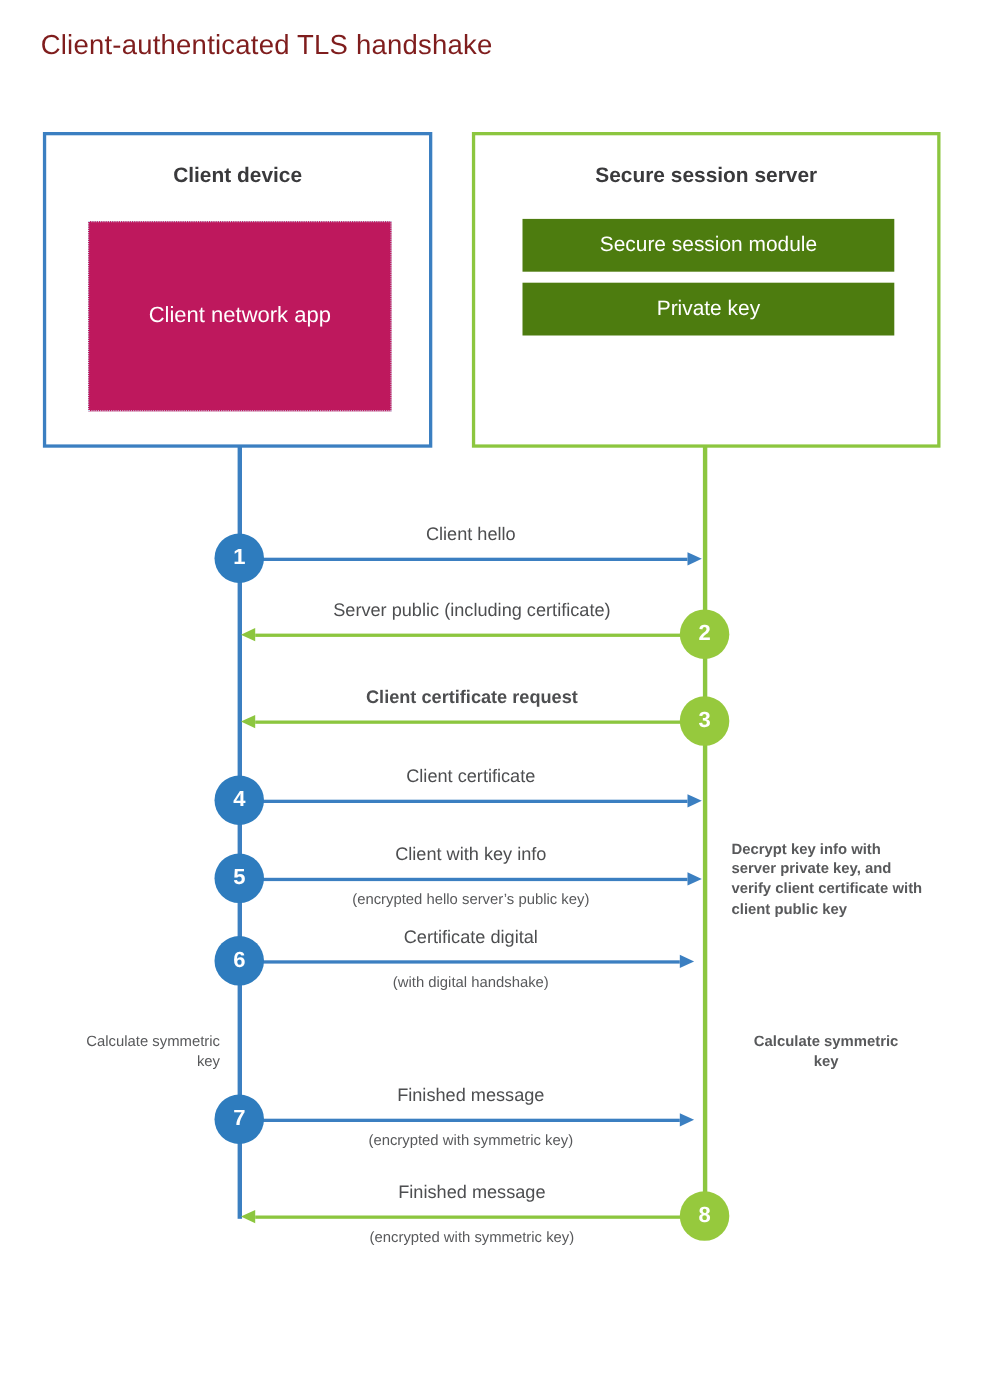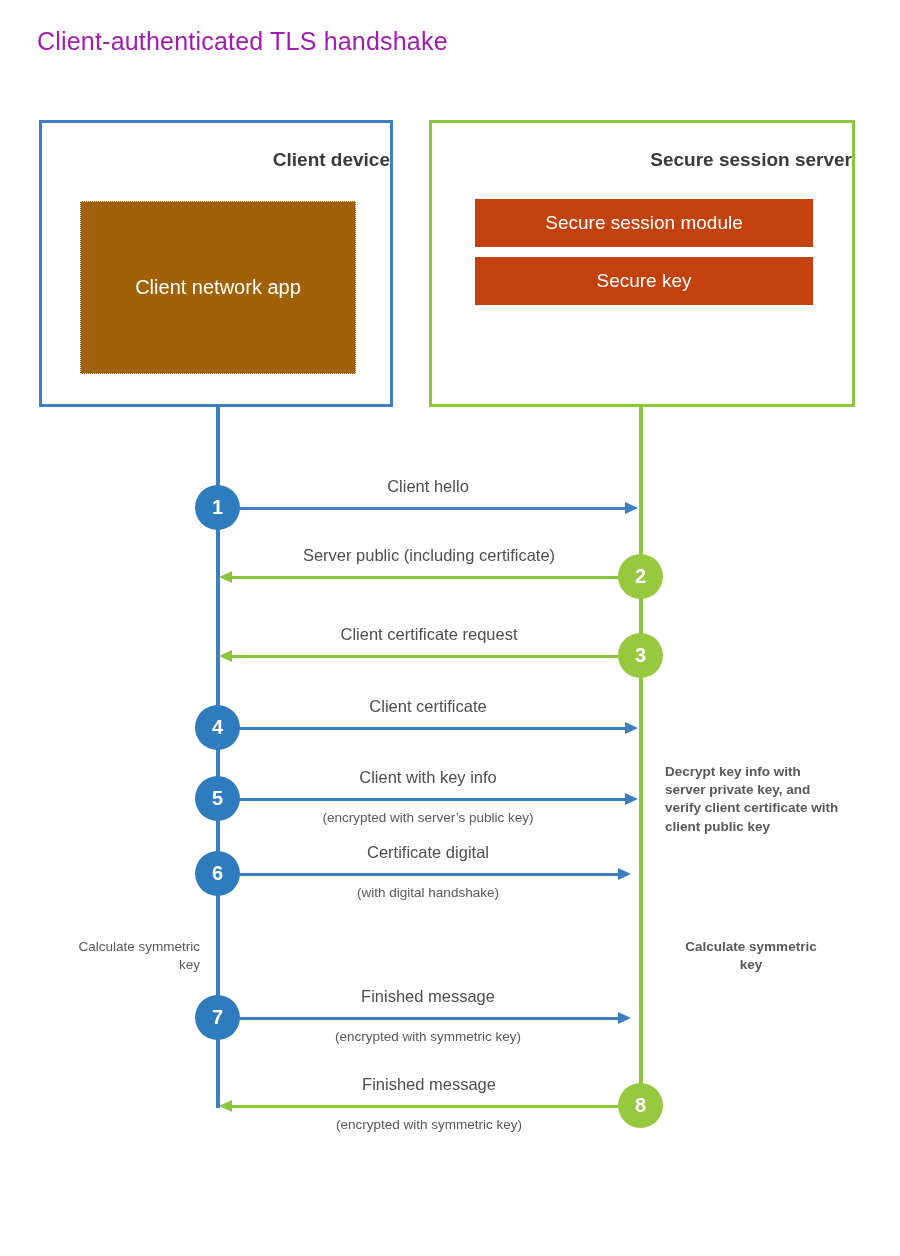--- a/index.html
+++ b/index.html
@@ -7,46 +7,46 @@
     width:900px;height:1256px;background:#ffffff;
     font-family:"Liberation Sans", sans-serif;
     color:#58595b;
     overflow:hidden;
   }
   #stage{position:relative;width:900px;height:1256px;}
 
   
   .title{
     position:absolute;left:37px;top:27px;
-    font-size:25px;font-weight:400;color:#a21caf;
+    font-size:25px;font-weight:400;color:#7f1d1d;
     letter-spacing:.2px;white-space:nowrap;
   }
 
   
   .entity-box{
     position:absolute;box-sizing:border-box;background:#ffffff;
   }
   .client-box{left:39px;top:120px;width:354px;height:287px;border:3px solid #3b7fc1;}
   .server-box{left:429px;top:120px;width:426px;height:287px;border:3px solid #8cc63f;}
   .entity-title{
-    position:absolute;left:0;right:0;top:26px;text-align:right;
+    position:absolute;left:0;right:0;top:26px;text-align:center;
     font-size:19px;font-weight:bold;color:#3a3a3c;
   }
   .client-app{
     position:absolute;left:38px;top:78px;width:276px;height:173px;
-    background:#a16207;border:1px dotted #cfe0f2;box-sizing:border-box;
+    background:#be185d;border:1px dotted #cfe0f2;box-sizing:border-box;
     display:flex;align-items:center;justify-content:center;text-align:center;
     color:#ffffff;font-size:20px;line-height:1.35;
   }
   .server-modules{
     position:absolute;left:43px;top:76px;width:338px;
     display:flex;flex-direction:column;gap:10px;
   }
   .module-bar{
-    height:48px;background:#c2410c;color:#ffffff;font-size:19px;
+    height:48px;background:#4d7c0f;color:#ffffff;font-size:19px;
     display:flex;align-items:center;justify-content:center;
   }
 
   
   .lifeline{position:absolute;width:4px;}
   .lifeline-client{left:216px;top:406px;height:702px;background:#3b7fc1;}
   .lifeline-server{left:639px;top:406px;height:699px;background:#8cc63f;}
 
   
   .msg{position:absolute;height:0;}
@@ -96,21 +96,21 @@
 
   <div class="entity-box client-box">
     <div class="entity-title">Client device</div>
     <div class="client-app">Client network app</div>
   </div>
 
   <div class="entity-box server-box">
     <div class="entity-title">Secure session server</div>
     <div class="server-modules">
       <div class="module-bar">Secure session module</div>
-      <div class="module-bar">Secure key</div>
+      <div class="module-bar">Private key</div>
     </div>
   </div>
 
   <div class="lifeline lifeline-client"></div>
   <div class="lifeline lifeline-server"></div>
 
   <div class="msg" style="left:0;top:507px;">
     <div class="arrow-line blue" style="left:218px;width:407px;"></div>
     <div class="arrow-head right blue" style="left:625px;"></div>
     <div class="msg-label" style="left:218px;width:420px;">Client hello</div>
@@ -124,40 +124,40 @@
     <div class="arrow-head left green" style="left:219px;"></div>
     <div class="msg-label" style="left:219px;width:420px;">Server public (including certificate)</div>
   </div>
   <div class="step green" style="left:618px;top:554px;">
     <span>2</span>
   </div>
 
   <div class="msg" style="left:0;top:655px;">
     <div class="arrow-line green" style="left:232px;width:393px;"></div>
     <div class="arrow-head left green" style="left:219px;"></div>
-    <div class="msg-label" style="left:219px;width:420px;">Client certificate request</div>
+    <div class="msg-label" style="left:219px;width:420px;font-weight:bold;">Client certificate request</div>
   </div>
   <div class="step green" style="left:618px;top:633px;">
     <span>3</span>
   </div>
 
   <div class="msg" style="left:0;top:727px;">
     <div class="arrow-line blue" style="left:218px;width:407px;"></div>
     <div class="arrow-head right blue" style="left:625px;"></div>
     <div class="msg-label" style="left:218px;width:420px;">Client certificate</div>
   </div>
   <div class="step blue" style="left:195px;top:705px;">
     <span>4</span>
   </div>
 
   <div class="msg" style="left:0;top:798px;">
     <div class="arrow-line blue" style="left:218px;width:407px;"></div>
     <div class="arrow-head right blue" style="left:625px;"></div>
     <div class="msg-label" style="left:218px;width:420px;">Client with key info</div>
-    <div class="msg-sublabel" style="left:218px;width:420px;">(encrypted with server’s public key)</div>
+    <div class="msg-sublabel" style="left:218px;width:420px;">(encrypted hello server’s public key)</div>
   </div>
   <div class="step blue" style="left:195px;top:776px;">
     <span>5</span>
   </div>
 
   <div class="msg" style="left:0;top:873px;">
     <div class="arrow-line blue" style="left:218px;width:400px;"></div>
     <div class="arrow-head right blue" style="left:618px;"></div>
     <div class="msg-label" style="left:218px;width:420px;">Certificate digital</div>
     <div class="msg-sublabel" style="left:218px;width:420px;">(with digital handshake)</div>

